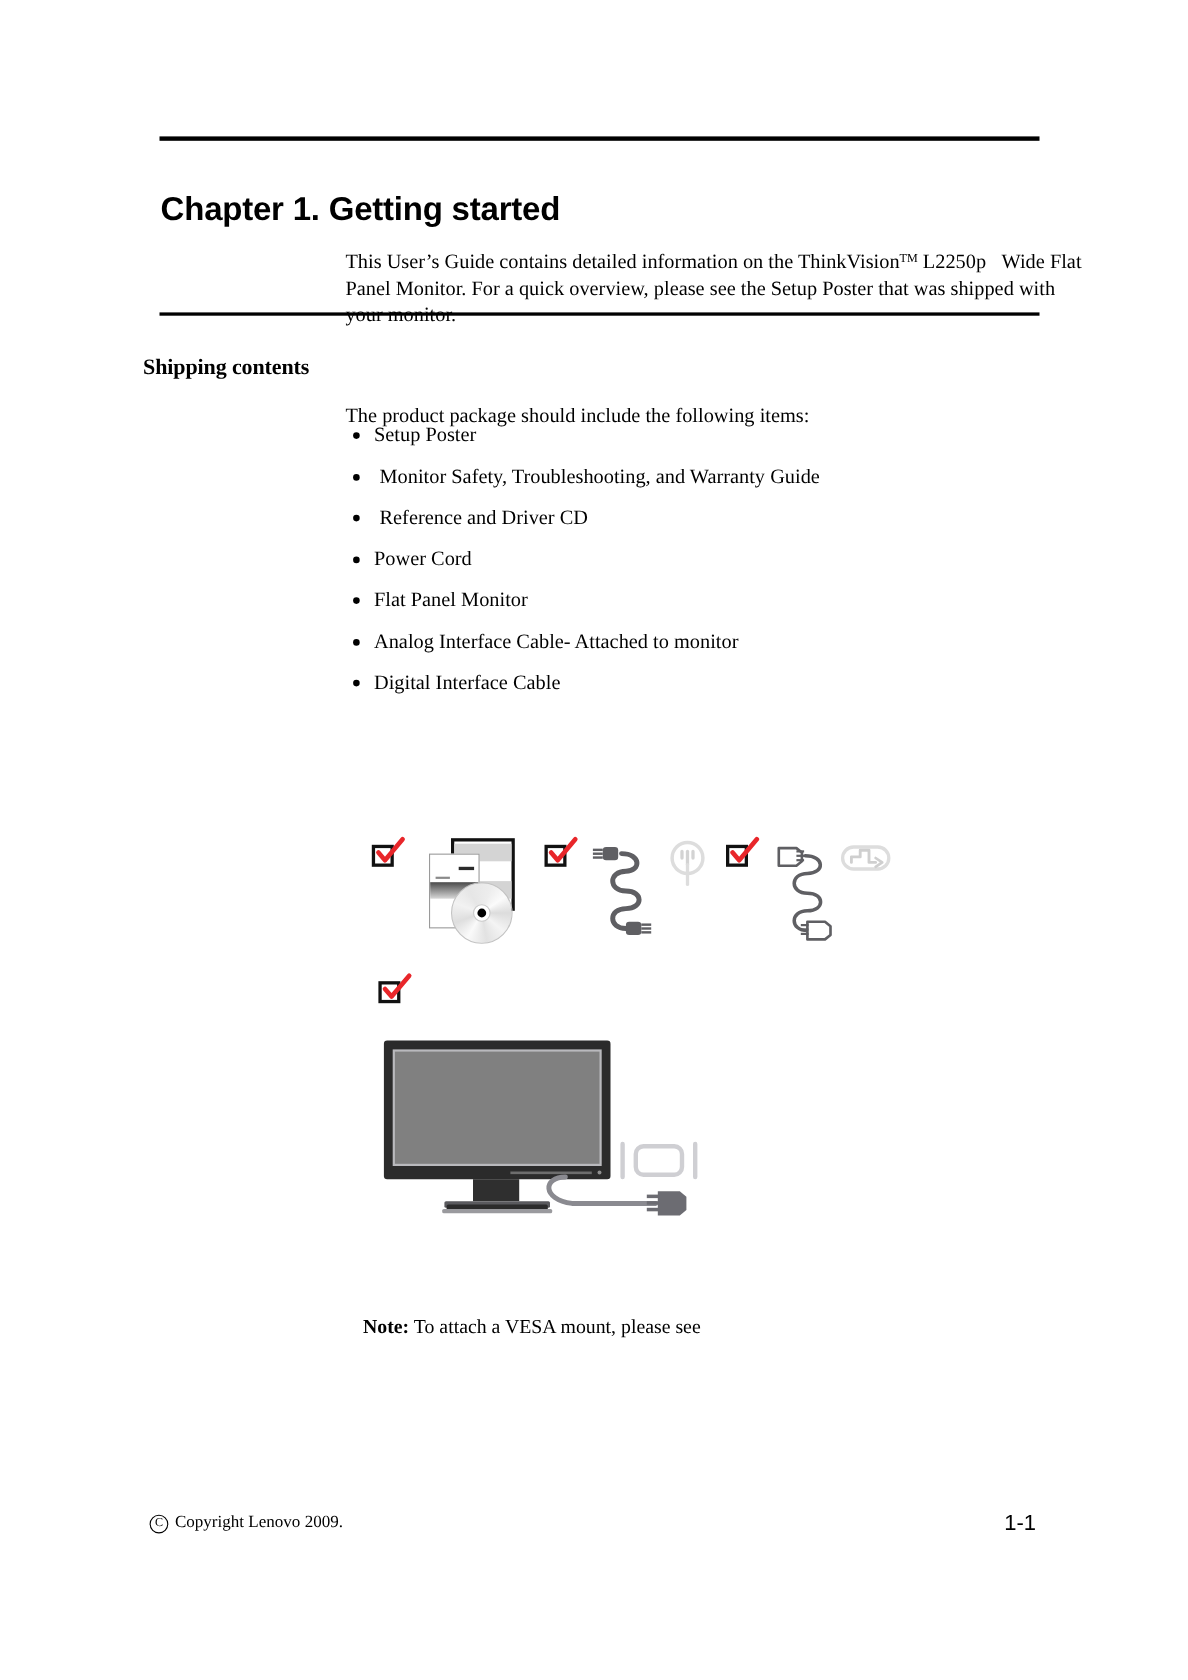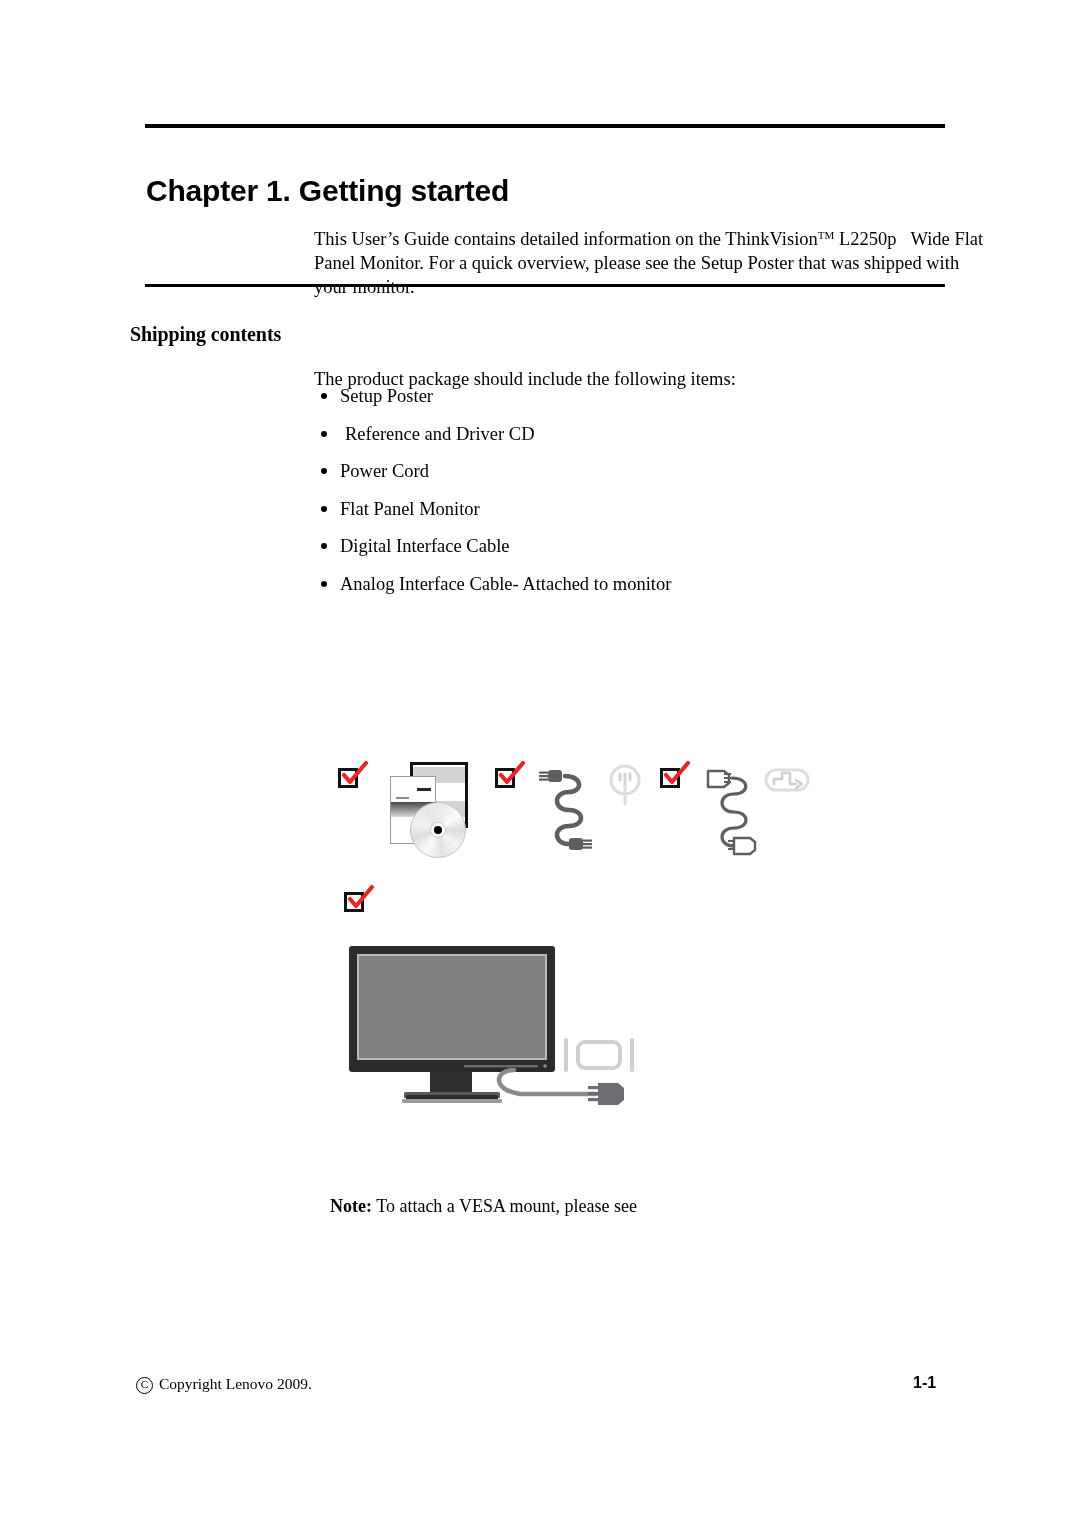--- a/index.html
+++ b/index.html
@@ -244,22 +244,22 @@
     border-radius: 50%;
     font-size: 11px;
     vertical-align: 1px;
     margin-right: 6px;
   }
   .footer-page {
     position: absolute;
     left: 913px;
     top: 1374px;
     font-family: "Liberation Sans", "DejaVu Sans", sans-serif;
-    font-weight: bold;
-    font-size: 16px;
+    font-weight: normal;
+    font-size: 20px;
   }
 </style>
 </head>
 <body>
 
 <div class="rule rule-top"></div>
 <div class="rule rule-mid"></div>
 
 <h1 class="chapter-title">Chapter 1. Getting started</h1>
 
@@ -275,37 +275,41 @@
 
 <p class="lead">The product package should include the following items:</p>
 
 <ul class="bullets">
   <li>
     <span class="dot"></span>
     <span>Setup Poster</span>
   </li>
   <li class="indent">
     <span class="dot"></span>
+    <span>Monitor Safety, Troubleshooting, and Warranty Guide</span>
+  </li>
+  <li class="indent">
+    <span class="dot"></span>
     <span>Reference and Driver CD</span>
   </li>
   <li>
     <span class="dot"></span>
     <span>Power Cord</span>
   </li>
   <li>
     <span class="dot"></span>
     <span>Flat Panel Monitor</span>
   </li>
   <li>
     <span class="dot"></span>
+    <span>Analog Interface Cable- Attached to monitor</span>
+  </li>
+  <li>
+    <span class="dot"></span>
     <span>Digital Interface Cable</span>
-  </li>
-  <li>
-    <span class="dot"></span>
-    <span>Analog Interface Cable- Attached to monitor</span>
   </li>
 </ul>
 
 <div class="figure">
 
   <div class="checkbox" style="left:8px; top:12px;">
     <span class="box"></span>
     <svg class="tick" viewBox="0 0 30 30">
       <path d="M5 15 L11 22 L27 3" fill="none" stroke="#e8262a" stroke-width="4.2" stroke-linecap="round" stroke-linejoin="round"></path>
     </svg>

